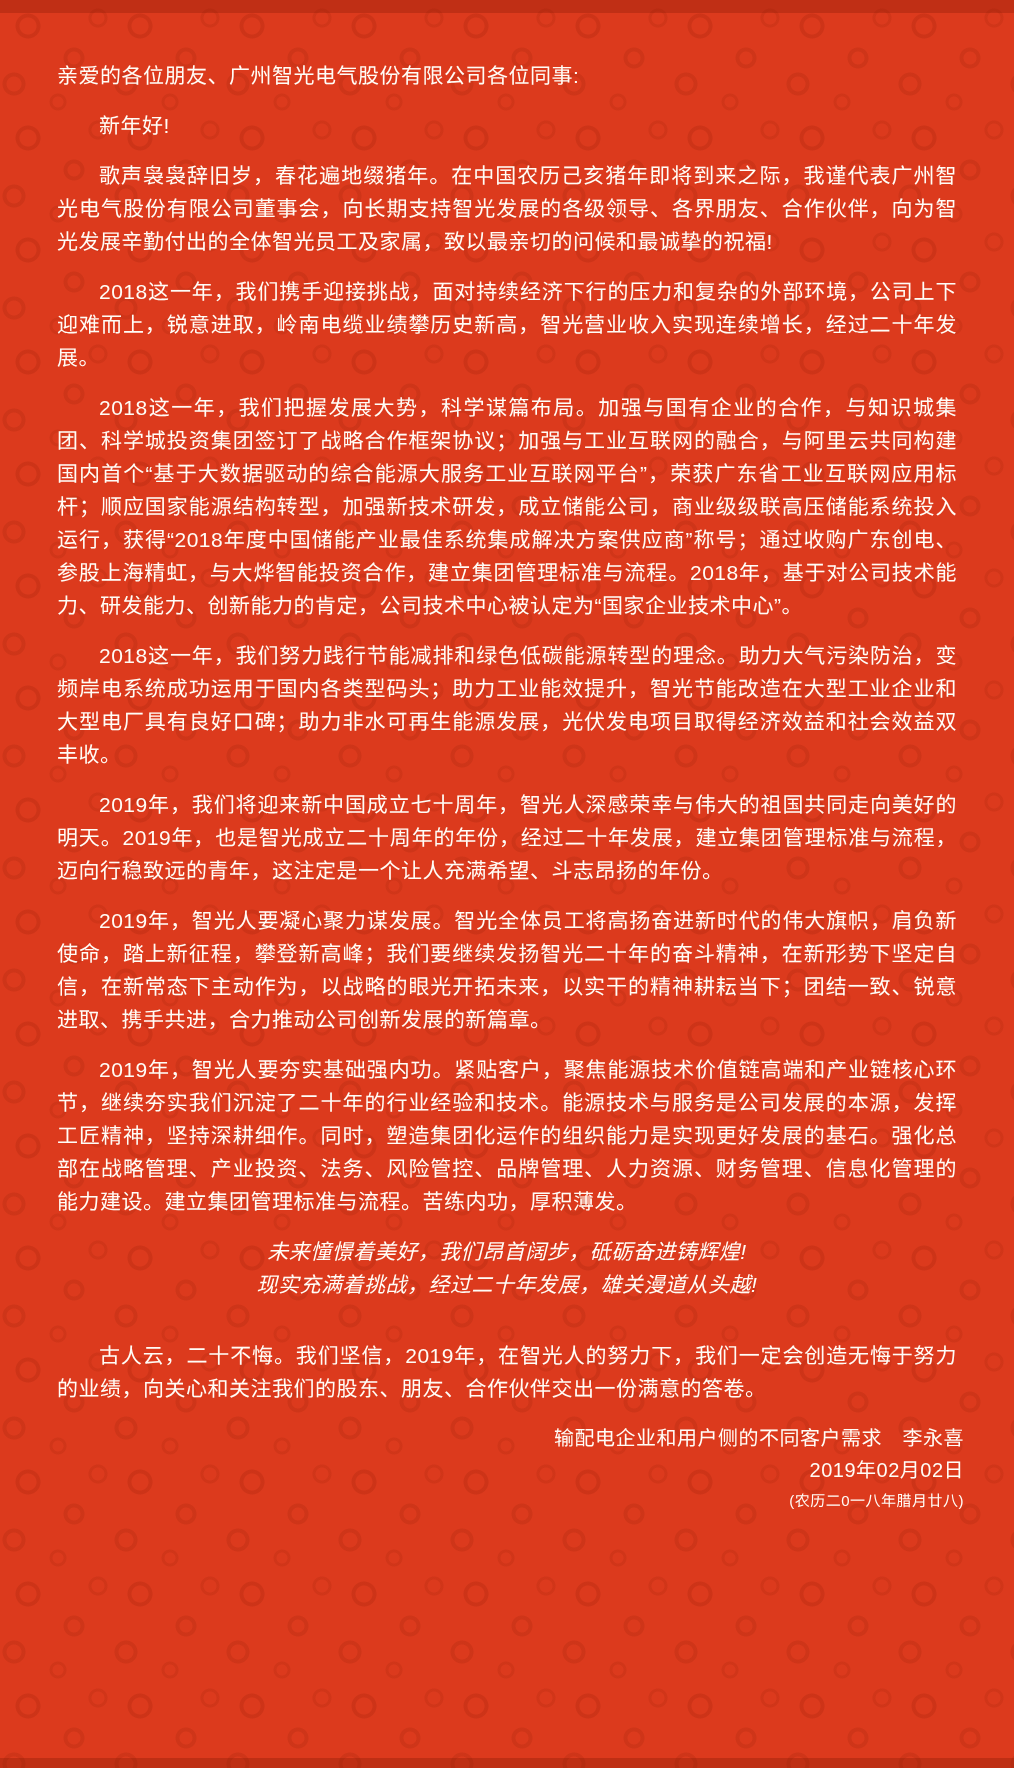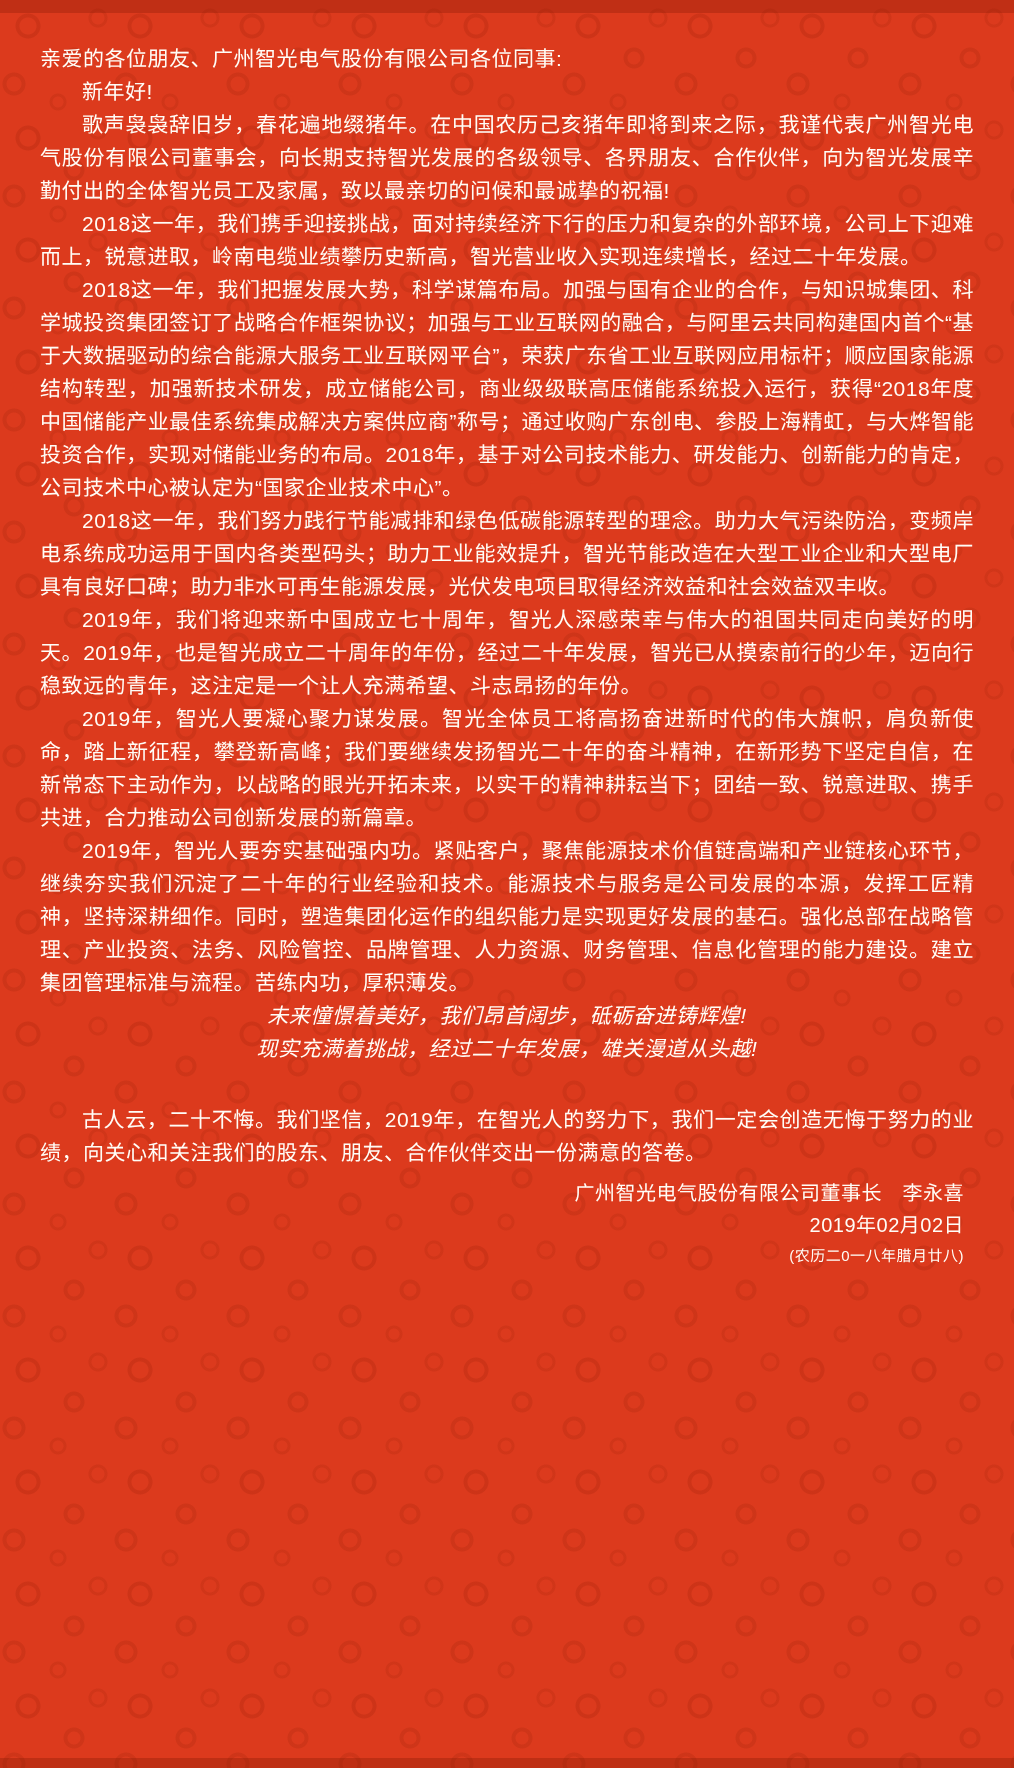--- a/index.html
+++ b/index.html
@@ -32,21 +32,21 @@
   .band-top    { top: 0;    height: 13px; background: rgba(128,24,3,.30); }
   .band-bottom { bottom: 0; height: 10px; background: rgba(128,24,3,.32); }
   .content {
     position: relative;
     padding: 42px 40px 0 40px;
     font-size: 21px;
     line-height: 33px;
     text-align: justify;
     letter-spacing: 0.5px;
   }
-  .content p { margin: 0; }
+  .content p { margin: 17px; }
   .salutation { margin: 0 0 6px 0; text-indent: 0; }
   .greeting   { margin: 0 0 10px 0; text-indent: 2em; }
   .para       { margin: 0 0 36px 0; text-indent: 2em; }
   .slogans    { text-align: center; margin: 0 0 38px 0; font-style: italic; }
   .slogans p  { text-indent: 0; margin: 0; }
   .signature {
     margin-top: 8px;
     text-align: right;
     padding-right: 10px;
     font-size: 20px;
@@ -61,34 +61,34 @@
 
 <div class="page">
   <div class="band-top"></div>
 
   <div class="content">
     <p class="salutation">亲爱的各位朋友、广州智光电气股份有限公司各位同事:</p>
     <p class="greeting">新年好!</p>
 
     <p class="para">歌声袅袅辞旧岁，春花遍地缀猪年。在中国农历己亥猪年即将到来之际，我谨代表广州智光电气股份有限公司董事会，向长期支持智光发展的各级领导、各界朋友、合作伙伴，向为智光发展辛勤付出的全体智光员工及家属，致以最亲切的问候和最诚挚的祝福!</p>
     <p class="para">2018这一年，我们携手迎接挑战，面对持续经济下行的压力和复杂的外部环境，公司上下迎难而上，锐意进取，岭南电缆业绩攀历史新高，智光营业收入实现连续增长，经过二十年发展。</p>
-    <p class="para">2018这一年，我们把握发展大势，科学谋篇布局。加强与国有企业的合作，与知识城集团、科学城投资集团签订了战略合作框架协议；加强与工业互联网的融合，与阿里云共同构建国内首个“基于大数据驱动的综合能源大服务工业互联网平台”，荣获广东省工业互联网应用标杆；顺应国家能源结构转型，加强新技术研发，成立储能公司，商业级级联高压储能系统投入运行，获得“2018年度中国储能产业最佳系统集成解决方案供应商”称号；通过收购广东创电、参股上海精虹，与大烨智能投资合作，实现对储能业务的布局。2018年，基于对公司技术能力、研发能力、创新能力的肯定，公司技术中心被认定为“国家企业技术中心”。</p>
+    <p class="para">2018这一年，我们把握发展大势，科学谋篇布局。加强与国有企业的合作，与知识城集团、科学城投资集团签订了战略合作框架协议；加强与工业互联网的融合，与阿里云共同构建国内首个“基于大数据驱动的综合能源大服务工业互联网平台”，荣获广东省工业互联网应用标杆；顺应国家能源结构转型，加强新技术研发，成立储能公司，商业级级联高压储能系统投入运行，获得“2018年度中国储能产业最佳系统集成解决方案供应商”称号；通过收购广东创电、参股上海精虹，与大烨智能投资合作，建立集团管理标准与流程。2018年，基于对公司技术能力、研发能力、创新能力的肯定，公司技术中心被认定为“国家企业技术中心”。</p>
     <p class="para">2018这一年，我们努力践行节能减排和绿色低碳能源转型的理念。助力大气污染防治，变频岸电系统成功运用于国内各类型码头；助力工业能效提升，智光节能改造在大型工业企业和大型电厂具有良好口碑；助力非水可再生能源发展，光伏发电项目取得经济效益和社会效益双丰收。</p>
-    <p class="para">2019年，我们将迎来新中国成立七十周年，智光人深感荣幸与伟大的祖国共同走向美好的明天。2019年，也是智光成立二十周年的年份，经过二十年发展，智光已从摸索前行的少年，迈向行稳致远的青年，这注定是一个让人充满希望、斗志昂扬的年份。</p>
+    <p class="para">2019年，我们将迎来新中国成立七十周年，智光人深感荣幸与伟大的祖国共同走向美好的明天。2019年，也是智光成立二十周年的年份，经过二十年发展，建立集团管理标准与流程，迈向行稳致远的青年，这注定是一个让人充满希望、斗志昂扬的年份。</p>
     <p class="para">2019年，智光人要凝心聚力谋发展。智光全体员工将高扬奋进新时代的伟大旗帜，肩负新使命，踏上新征程，攀登新高峰；我们要继续发扬智光二十年的奋斗精神，在新形势下坚定自信，在新常态下主动作为，以战略的眼光开拓未来，以实干的精神耕耘当下；团结一致、锐意进取、携手共进，合力推动公司创新发展的新篇章。</p>
     <p class="para">2019年，智光人要夯实基础强内功。紧贴客户，聚焦能源技术价值链高端和产业链核心环节，继续夯实我们沉淀了二十年的行业经验和技术。能源技术与服务是公司发展的本源，发挥工匠精神，坚持深耕细作。同时，塑造集团化运作的组织能力是实现更好发展的基石。强化总部在战略管理、产业投资、法务、风险管控、品牌管理、人力资源、财务管理、信息化管理的能力建设。建立集团管理标准与流程。苦练内功，厚积薄发。</p>
 
     <div class="slogans">
       <p>未来憧憬着美好，我们昂首阔步，砥砺奋进铸辉煌!</p>
       <p>现实充满着挑战，经过二十年发展，雄关漫道从头越!</p>
     </div>
 
     <p class="para">古人云，二十不悔。我们坚信，2019年，在智光人的努力下，我们一定会创造无悔于努力的业绩，向关心和关注我们的股东、朋友、合作伙伴交出一份满意的答卷。</p>
 
     <div class="signature">
-      <p>广州智光电气股份有限公司董事长　李永喜</p>
+      <p>输配电企业和用户侧的不同客户需求　李永喜</p>
       <p>2019年02月02日</p>
       <p class="lunar">(农历二0一八年腊月廿八)</p>
     </div>
   </div>
 
   <div class="band-bottom"></div>
 </div>
 
 </body></html>

